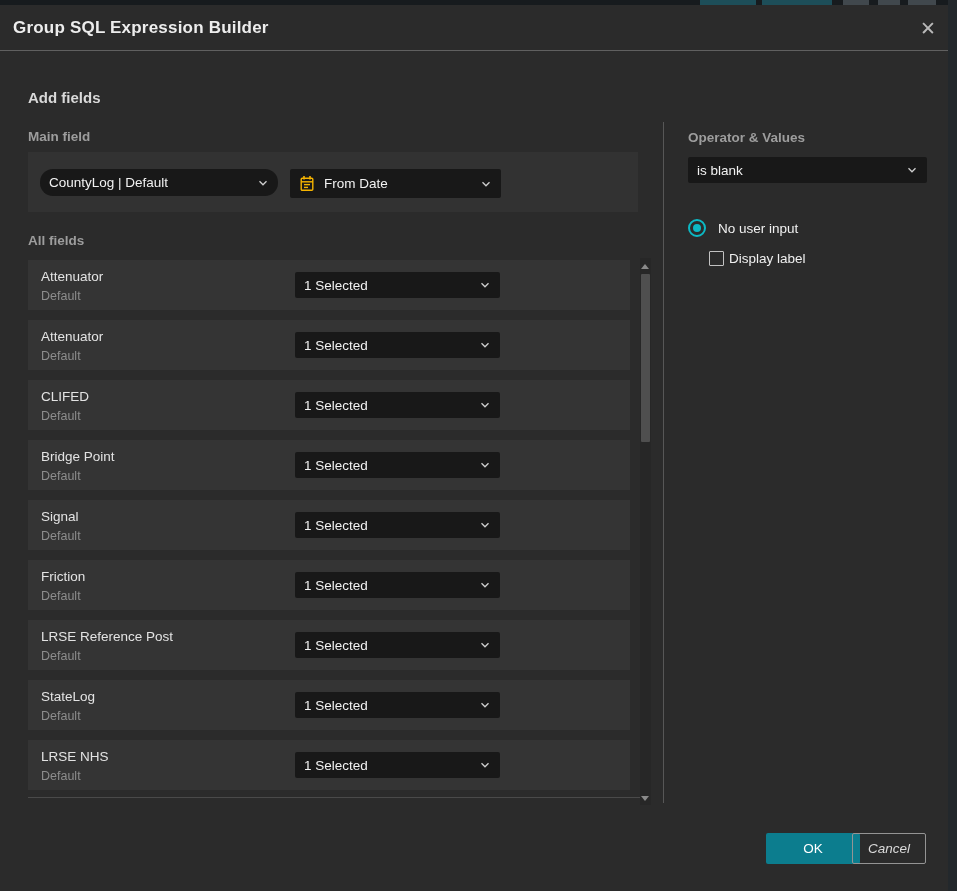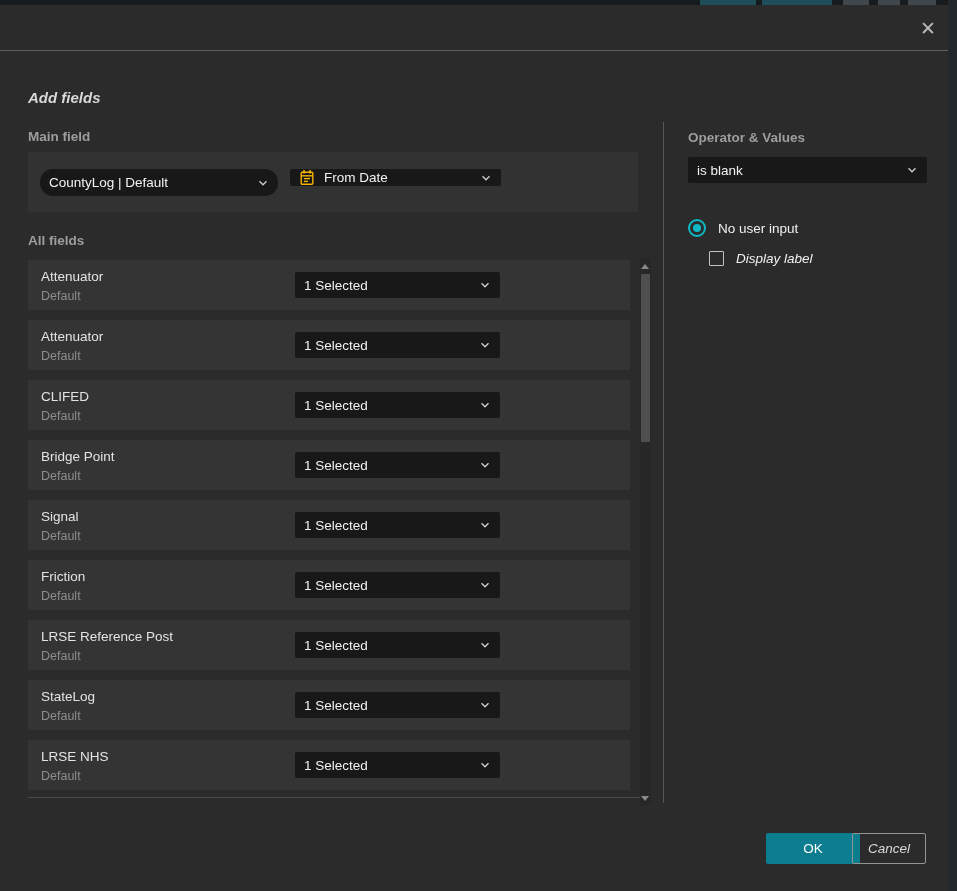--- a/index.html
+++ b/index.html
@@ -28,21 +28,21 @@
     font-size: 17px; font-weight: 700; color: #ededed; letter-spacing: 0.2px;
   }
   .close-btn {
     position: absolute; right: 6px; top: 10px; width: 28px; height: 26px;
     display: flex; align-items: center; justify-content: center;
     font-size: 19px; font-weight: 400; color: #b9b9b9; cursor: pointer;
     font-family: "DejaVu Sans", sans-serif;
   }
 
   .section-title {
-    position: absolute; font-size: 15px; font-weight: 700; color: #d9d9d9; font-style: italic;
+    position: absolute; font-size: 15px; font-weight: 700; color: #d9d9d9;
   }
   .group-label {
     position: absolute; font-size: 13.5px; font-weight: 700; color: #9d9d9d;
   }
 
   .main-panel {
     position: absolute; left: 28px; top: 147px; width: 610px; height: 60px;
     background: #323232;
   }
 
@@ -51,21 +51,21 @@
     display: flex; align-items: center;
     padding: 0 9px; cursor: pointer;
   }
   .dropdown .dd-label {
     flex: 1; font-size: 13.5px; color: #f2f2f2;
     white-space: nowrap; overflow: hidden;
   }
   .dropdown .chev { flex: 0 0 auto; margin-left: 6px; display: flex; }
 
   .dd-layer { position: absolute; left: 12px; top: 17px; width: 238px; height: 27px; border-radius: 13px; }
-  .dd-field { position: absolute; left: 262px; top: 17px; width: 211px; height: 17px; }
+  .dd-field { position: absolute; left: 262px; top: 17px; width: 211px; height: 29px; }
   .dd-field .cal { margin-right: 9px; display: flex; }
 
   .fields-list { position: absolute; left: 28px; top: 255px; width: 602px; }
   .field-row {
     position: relative; width: 602px; height: 50px; background: #343434;
     margin-bottom: 10px;
   }
   .field-name { position: absolute; left: 13px; top: 9px; font-size: 13.5px; color: #e3e3e3; }
   .field-sub  { position: absolute; left: 13px; top: 29px; font-size: 12.5px; color: #8d8d8d; }
   .row-dd { position: absolute; left: 267px; top: 12px; width: 205px; height: 26px; }
@@ -102,21 +102,21 @@
   }
   .radio-dot { width: 8px; height: 8px; border-radius: 50%; background: #0cb9c4; }
   .radio-label { margin-left: 12px; font-size: 13.5px; color: #f0f0f0; }
 
   .checkbox-row {
     position: absolute; left: 709px; top: 246px; display: flex; align-items: center; cursor: pointer;
   }
   .checkbox-box {
     width: 15px; height: 15px; border: 1px solid #c2c2c2; border-radius: 1px; background: transparent;
   }
-  .checkbox-label { margin-left: 12px; font-size: 13.5px; color: #f0f0f0; font-style: italic; }
+  .checkbox-label { margin-left: 5px; font-size: 13.5px; color: #f0f0f0; }
 
   .btn {
     position: absolute; top: 828px; height: 31px; font-size: 13.5px;
     display: flex; align-items: center; justify-content: center;
     border-radius: 2px; cursor: pointer;
     font-family: "Liberation Sans", sans-serif;
   }
   .btn-ok { left: 766px; width: 94px; background: #0c7d8e; color: #ffffff; }
   .btn-cancel { left: 852px; width: 74px; background: transparent; border: 1px solid #949494; color: #dadada; font-style: italic; }
 </style>
@@ -128,20 +128,21 @@
   <div class="sliver-frag" style="left:762px;width:70px;background:#1d4e59;"></div>
   <div class="sliver-frag" style="left:843px;width:26px;background:#41484d;"></div>
   <div class="sliver-frag" style="left:878px;width:22px;background:#41484d;"></div>
   <div class="sliver-frag" style="left:908px;width:28px;background:#41484d;"></div>
 </div>
 <div class="right-strip"></div>
 
 <div class="dialog">
 
   <div class="dialog-header">
+    <div class="dialog-title">Group SQL Expression Builder</div>
     <div class="close-btn">✕</div>
   </div>
 
   <div class="section-title" style="left:28px; top:84px;">Add fields</div>
 
   <div class="group-label" style="left:28px; top:124px;">Main field</div>
 
   <div class="main-panel">
     <div class="dropdown dd-layer">
       <span class="dd-label">CountyLog | Default</span>

